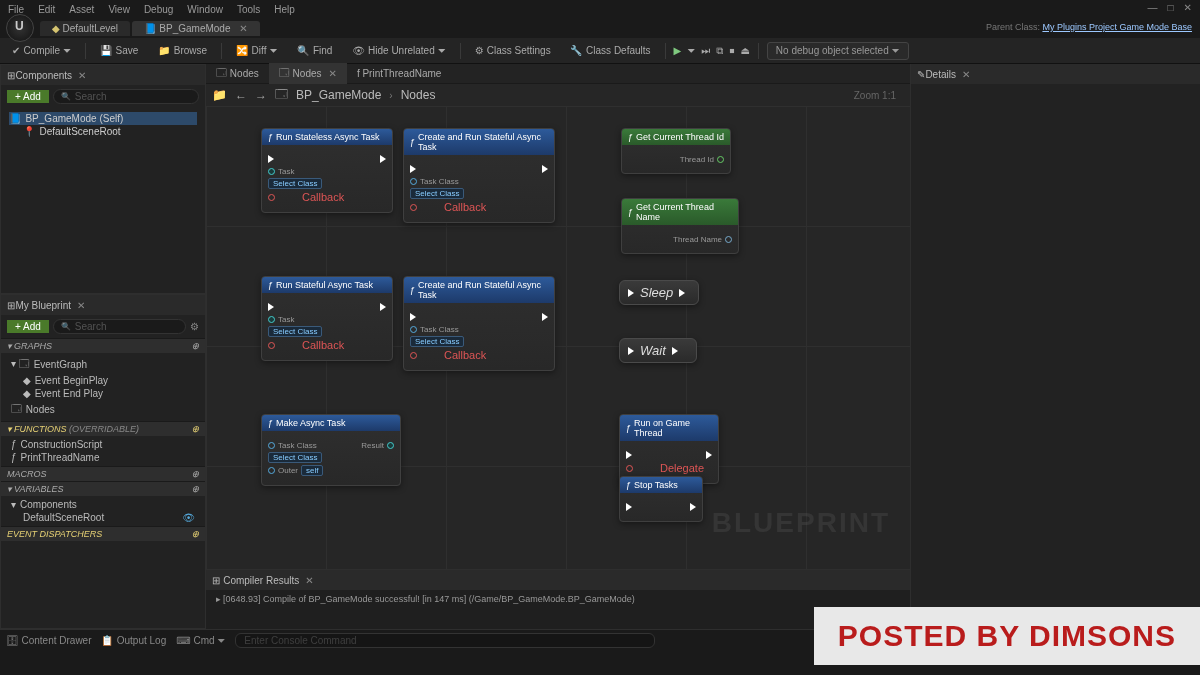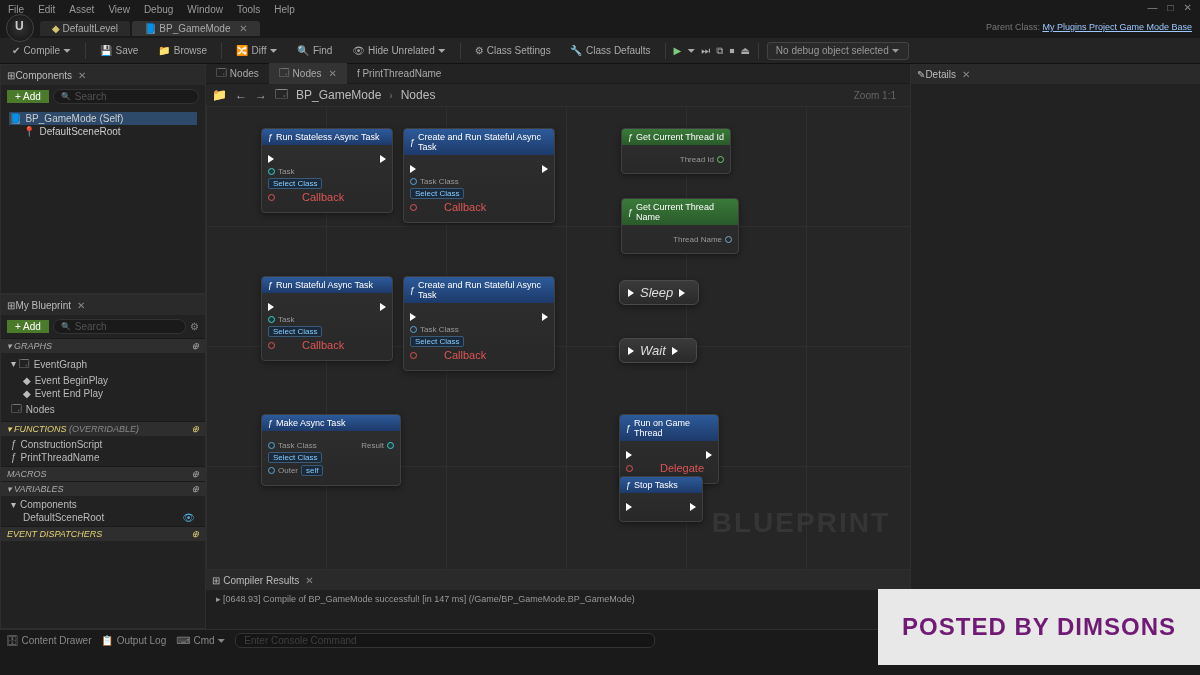--- a/index.html
+++ b/index.html
@@ -73,21 +73,21 @@
 .compact { background:linear-gradient(#3a3a3a,#2a2a2a); border:1px solid #4a4a4a; border-radius:6px; padding:4px 8px; display:flex; align-items:center; gap:6px; }
 .compact-title { color:#ddd; font-size:13px; font-style:italic; }
 
 .rightcol { width:290px; background:#222; border-left:1px solid #2e2e2e; }
 
 .compiler { height:60px; background:#1f1f1f; border-top:1px solid #2e2e2e; }
 .statusbar { height:22px; background:#1a1a1a; border-top:1px solid #2e2e2e; display:flex; align-items:center; padding:0 6px; gap:10px; color:#888; }
 .cmd-input { flex:1; max-width:420px; background:#151515; border:1px solid #333; padding:1px 8px; color:#666; border-radius:6px; }
 .src-ctrl { margin-left:auto; display:flex; align-items:center; gap:4px; }
 
-.overlay-banner { position:absolute; bottom:10px; right:0; background:#e8e8e8; color:#701a75; font-size:24px; font-weight:900; padding:24px 24px; letter-spacing:1px; font-family:Arial,sans-serif; }
+.overlay-banner { position:absolute; bottom:10px; right:0; background:#e8e8e8; color:#b91c1c; font-size:30px; font-weight:900; padding:12px 24px; letter-spacing:1px; font-family:Arial,sans-serif; }
 .ic-diamond { color:#d5c470; }
 </style>
 </head>
 <body>
 
 <div class="menubar">
   <span>File</span>
   <span>Edit</span>
   <span>Asset</span>
   <span>View</span>

